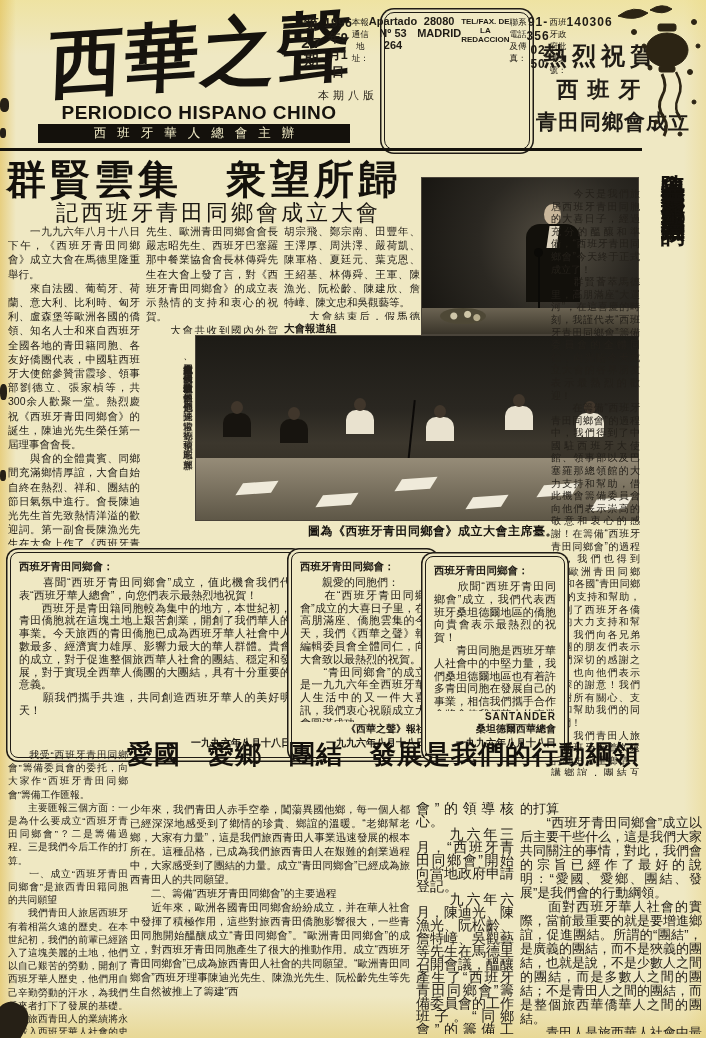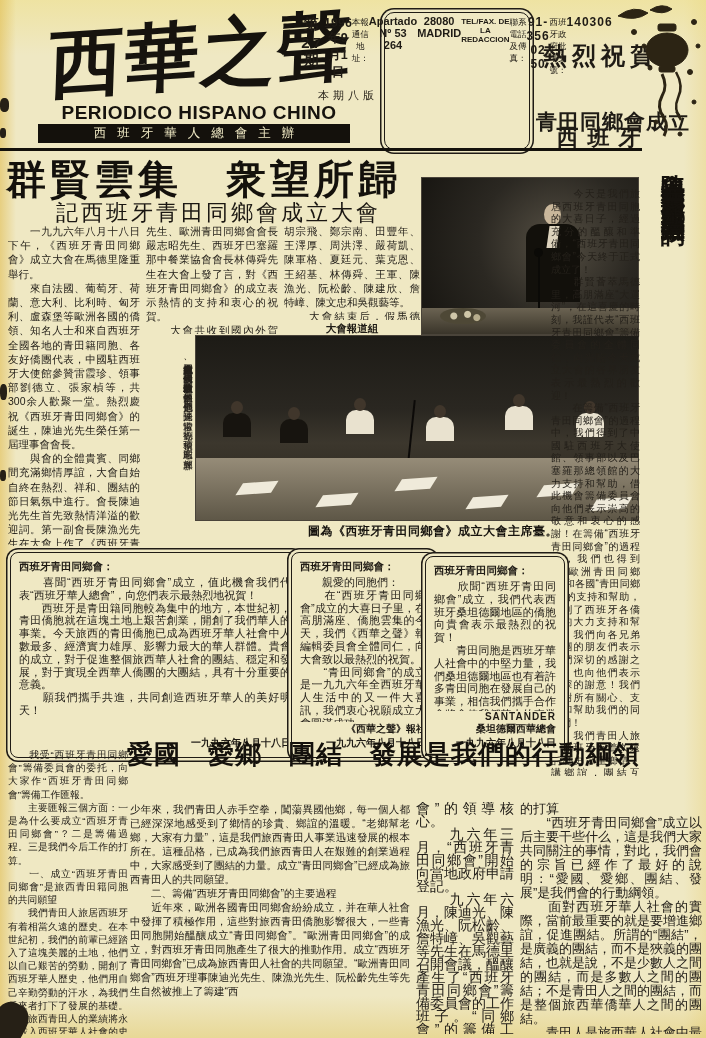--- a/index.html
+++ b/index.html
@@ -26,32 +26,32 @@
   .issue-box{left:384px;top:12px;width:140px;height:132px;border:1.5px solid #1f1b15;border-radius:10px;
     box-shadow:0 0 0 2.5px #efe8c3,0 0 0 4px #1f1b15;background:#efe8c3;
     display:flex;flex-direction:row;justify-content:center;text-align:center;padding:2px;}
   .issue-box .r1{font-size:15px;font-weight:bold;letter-spacing:3px;}
   .issue-box .r2{font-size:12.5px;font-weight:bold;margin-top:1px;}
   .issue-box .lbl{font-size:8.5px;margin-top:2px;}
   .issue-box .val{font-size:11px;font-weight:bold;}
   .issue-box .tel{font-size:8px;font-weight:bold;margin-top:2px;}
   .issue-box .num{font-size:12px;font-weight:bold;letter-spacing:1px;}
   .banner1{left:543px;top:40px;width:120px;font-size:24px;font-weight:900;letter-spacing:5px;}
-  .banner2{left:543px;top:75px;width:120px;font-size:22px;font-weight:900;letter-spacing:9px;text-align:center;margin-top:48px;}
+  .banner2{left:543px;top:75px;width:120px;font-size:22px;font-weight:900;letter-spacing:9px;text-align:center;}
   .banner3{left:536px;top:108px;width:166px;font-size:21px;font-weight:900;letter-spacing:1px;}
   .lantern{left:610px;top:2px;}
   .rule-top{left:0;top:148px;width:642px;height:3px;background:#14110c;}
   
   .lead-headline{left:6px;top:152px;width:440px;font-size:40px;font-weight:900;letter-spacing:4px;
     color:#14110c;white-space:nowrap;}
   .lead-subheadline{left:56px;top:198px;width:372px;font-size:22px;letter-spacing:3px;color:#1b1712;}
   .lead-col1{left:8px;top:224px;width:132px;height:322px;}
   .lead-col2{left:146px;top:224px;width:132px;height:110px;}
   .lead-col3{left:284px;top:224px;width:136px;height:96px;}
-  .lead-byline{left:284px;top:322px;width:136px;font-size:10.5px;font-weight:bold;text-align:center;}
+  .lead-byline{left:284px;top:322px;width:136px;font-size:10.5px;font-weight:bold;text-align:left;}
   .vert-note{left:146px;top:338px;width:48px;height:206px;writing-mode:vertical-rl;
     font-size:9.5px;line-height:12.5px;white-space:pre-wrap;overflow:hidden;color:#24201a;}
   .photo{background:#23211c;overflow:hidden;box-shadow:0 0 0 1px #4a443a;}
   .photo-speaker{left:422px;top:178px;width:216px;height:156px;
     background:radial-gradient(circle at 62% 42%, #565044 0%, #2b2822 48%, #15130f 100%);}
   .spk-head{position:absolute;left:122px;top:26px;width:17px;height:21px;border-radius:50%;background:#c9b79b;}
   .spk-body{position:absolute;left:104px;top:46px;width:54px;height:78px;border-radius:14px 14px 0 0;background:#12100b;}
   .spk-shirt{position:absolute;left:126px;top:48px;width:10px;height:22px;background:#ddd3bd;transform:skewX(-8deg);}
   .spk-mic{position:absolute;left:116px;top:78px;width:2px;height:60px;background:#0b0a07;}
   .spk-michead{position:absolute;left:112px;top:70px;width:9px;height:9px;border-radius:50%;background:#0b0a07;}

